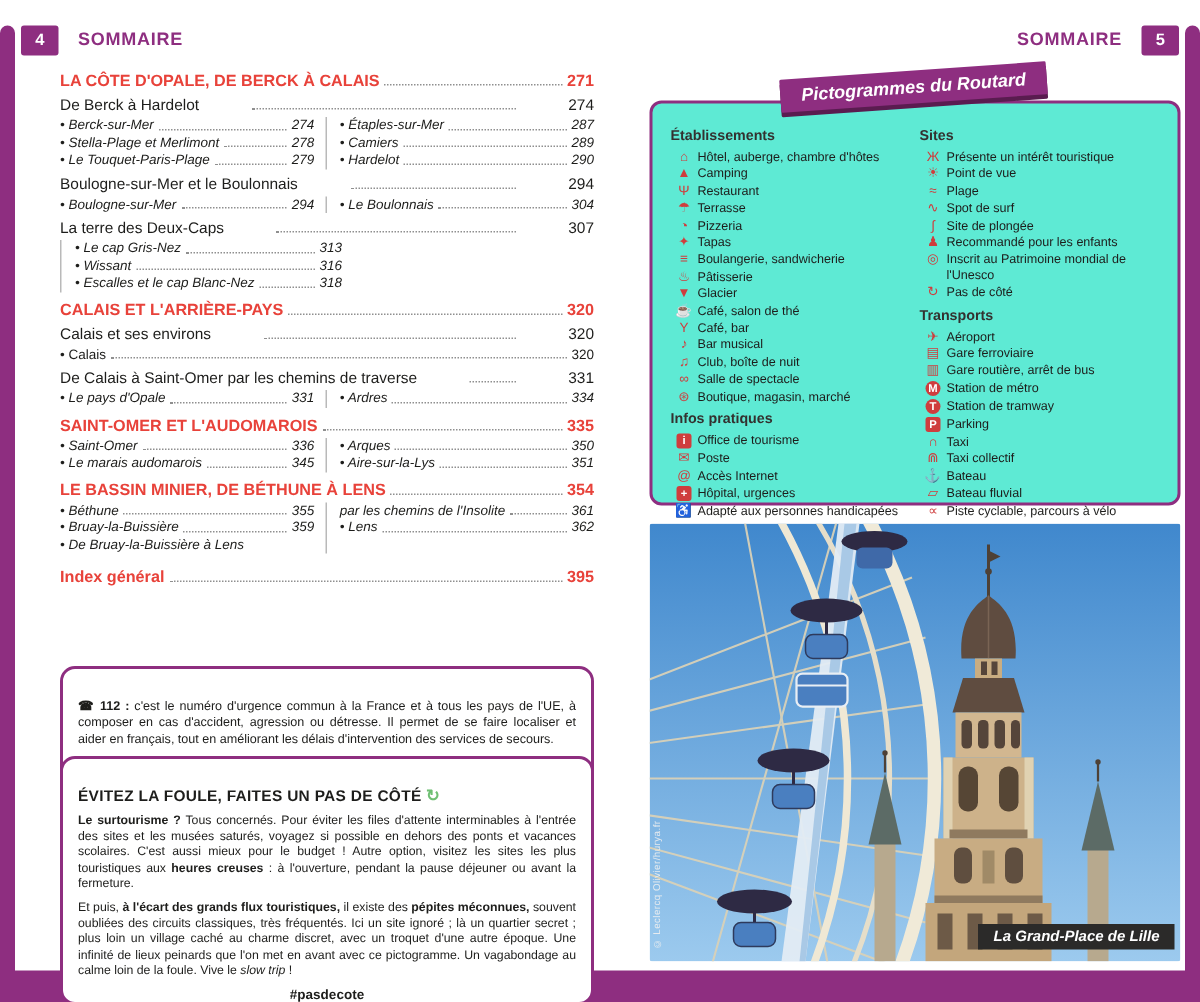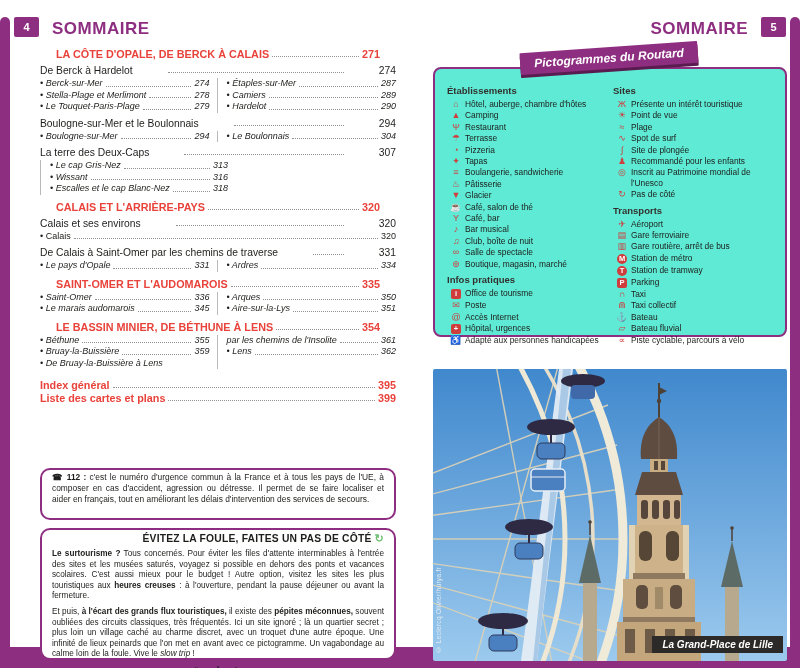--- a/index.html
+++ b/index.html
@@ -12,51 +12,51 @@
   #strip-left{left:0;top:17px;width:10px;bottom:0;border-radius:5px 5px 0 0;}
   #strip-right{right:0;top:17px;width:10px;bottom:0;border-radius:5px 5px 0 0;}
   #band-bottom{left:0;right:0;bottom:0;height:21px;}
   .pagenum{
     position:absolute;top:17px;width:25px;height:20px;background:#8e2e80;color:#fff;
     font-weight:bold;font-size:11px;line-height:20px;text-align:center;border-radius:2px;
   }
   #pagenum-left{left:14px;}
   #pagenum-right{right:14px;}
   .running-title{
-    position:absolute;top:19px;color:#8e2e80;font-weight:bold;font-size:17px;letter-spacing:.5px;
+    position:absolute;top:19px;color:#8e2e80;font-weight:bold;font-size:12px;letter-spacing:.5px;
   }
   #header-left-title{left:52px;}
   #header-right-title{right:52px;}
 
   
   #toc{position:absolute;left:40px;top:42px;width:356px;}
   .trow{display:flex;align-items:flex-end;}
   .trow .dots{flex:1;border-bottom:1.5px dotted #8f8f8f;margin:0 3px 3px 3px;min-width:8px;}
   .trow .pg{white-space:nowrap;}
-  .t-chapter{color:#e8423a;font-weight:bold;font-size:10.8px;margin:6px 16px 2px;}
+  .t-chapter{color:#e8423a;font-weight:bold;font-size:10.8px;margin:6px 0 2px;}
   .t-chapter .pg{color:#e8423a;}
   .t-section{font-weight:normal;font-size:10.3px;margin:5px 0 2px;color:#1d1d1b;gap:32px;}
   .t-index{color:#e8423a;font-weight:bold;font-size:10.8px;margin:1px 0;}
   .t-index.first{margin-top:10px;}
   .t-sub{font-size:9px;line-height:11.5px;}
   .colgroup{display:flex;margin:2px 0;font-style:italic;}
   .colgroup .col{width:50%;}
   .colgroup .col.c1{padding-right:7px;}
   .colgroup .col.c2{border-left:1px solid #b9b9b9;padding-left:9px;}
   .single{margin:2px 0;}
 
   
   .pbox{
     position:absolute;left:40px;width:332px;border:2px solid #8e2e80;border-radius:10px;
-    background:#fff;padding:2px 10px;font-size:8.4px;line-height:11.2px;text-align:justify;margin-top:24px;
+    background:#fff;padding:19px 10px;font-size:8.4px;line-height:11.2px;text-align:justify;
   }
   #box-emergency{top:444px;height:44px;}
   #box-pasdecote{top:504px;height:124px;font-size:8.2px;line-height:10.4px;}
   #box-pasdecote .btitle{
-    text-align:right;font-weight:bold;font-size:10.3px;margin:1px 0 5px;letter-spacing:.2px;
+    text-align:left;font-weight:bold;font-size:10.3px;margin:1px 0 5px;letter-spacing:.2px;
   }
   #box-pasdecote .btitle .green-ic{color:#6fbf73;font-weight:bold;font-size:11px;}
   #box-pasdecote p{margin:0 0 6px;}
   .hashtag{text-align:center;font-weight:bold;font-size:9px;margin-top:2px;}
 
   
   #legend-box{
     position:absolute;left:433px;top:67px;width:354px;height:270px;box-sizing:border-box;
     border:2px solid #8e2e80;border-radius:8px;background:#5eead4;
   }
@@ -73,21 +73,21 @@
   .licon{flex:0 0 18px;text-align:center;color:#cf3d3d;font-size:9px;line-height:10.4px;}
   .licon .ibox{
     display:inline-block;width:10px;height:10px;background:#cf3d3d;color:#fff;
     font-size:7.5px;line-height:10px;font-weight:bold;border-radius:2px;
   }
   .licon .ibox.circle{border-radius:50%;}
   .llabel{flex:1;padding-right:4px;}
 
   
   #photo{
-    position:absolute;left:433px;top:369px;width:354px;height:292px;border-radius:2px;overflow:hidden;
+    position:absolute;left:433px;top:349px;width:354px;height:292px;border-radius:2px;overflow:hidden;
   }
   #photo svg{display:block;}
   #photo-caption{
     position:absolute;right:4px;bottom:8px;background:#2b2a29;color:#fff;
     font-size:10px;font-weight:bold;font-style:italic;padding:3px 10px;
   }
   #photo-credit{
     position:absolute;left:2px;bottom:8px;color:#f0f0f0;font-size:6.5px;
     writing-mode:vertical-rl;transform:rotate(180deg);letter-spacing:.3px;opacity:.9;
   }
@@ -296,25 +296,20 @@
           <span>• Lens</span>
           <span class="dots"></span>
           <span class="pg">362</span>
         </div>
       </div>
     </div>
     <div class="trow t-index first">
       <span>Index général</span>
       <span class="dots"></span>
       <span class="pg">395</span>
-    </div>
-    <div class="trow t-index">
-      <span>Liste des cartes et plans</span>
-      <span class="dots"></span>
-      <span class="pg">399</span>
     </div>
   </div>
 
 <div class="pbox" id="box-emergency">
   <span id="emergency-text"><span style="font-weight: bold;">☎ 112 : </span><span>c'est le numéro d'urgence commun à la France et à tous les pays de l'UE, à composer en cas d'accident, agression ou détresse. Il permet de se faire localiser et aider en français, tout en améliorant les délais d'intervention des services de secours.</span></span>
 </div>
 
 <div class="pbox" id="box-pasdecote">
   <div class="btitle">
     <span>ÉVITEZ LA FOULE, FAITES UN PAS DE CÔTÉ</span>

